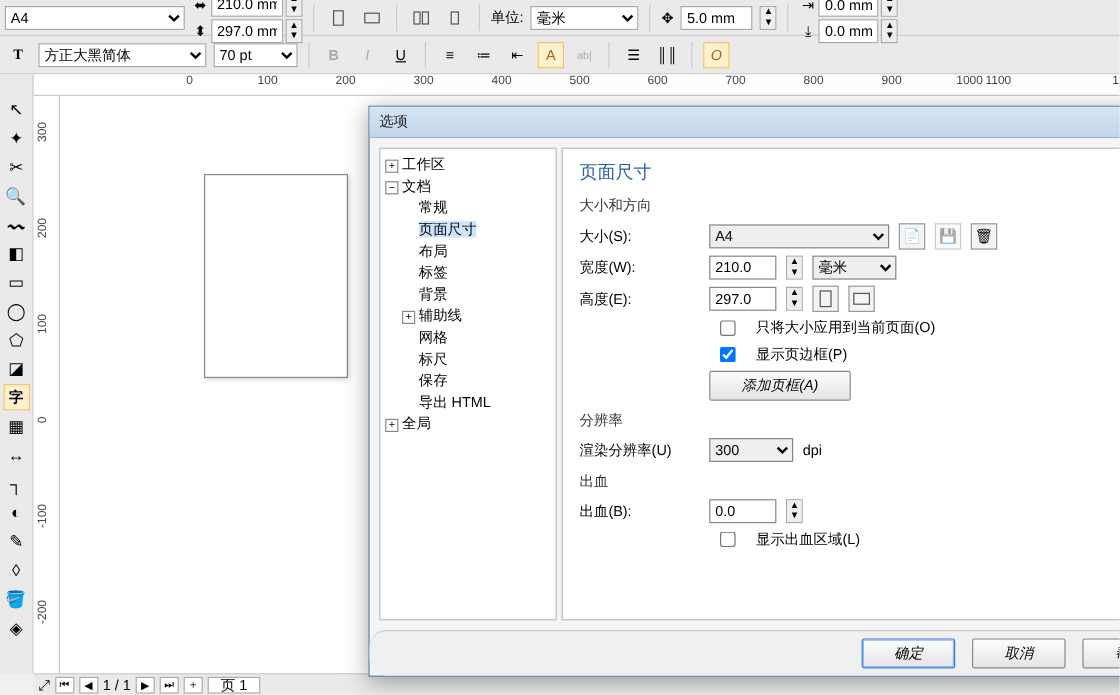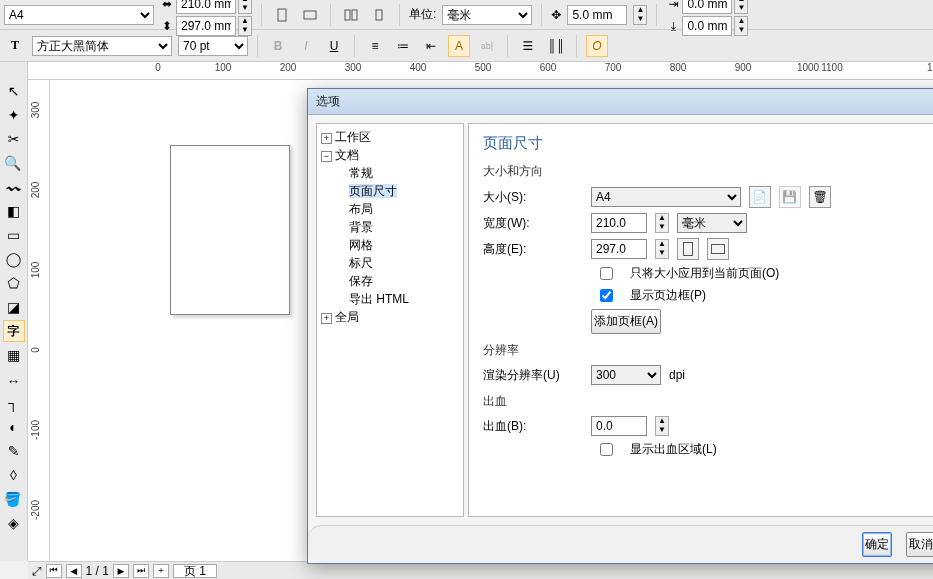--- a/index.html
+++ b/index.html
@@ -64,21 +64,21 @@
 .panel h3 { color: #2b5fa4; font-size: 15px; font-weight: normal; margin-bottom: 10px; }
 .grp-label { color: #333; margin: 8px 0 6px; }
 .frow { display: flex; align-items: center; margin: 5px 0; gap: 8px; }
 .frow .flab { width: 100px; }
 .frow input[type=text] { border: 1px solid #888; padding: 1px 4px; height: 20px; width: 56px; }
 .frow select { border: 1px solid #888; height: 20px; }
 .frow .w-wide { width: 150px; }
 .sq { width: 22px; height: 22px; border: 1px solid #999; background: #f4f4f4; display: inline-flex; align-items: center; justify-content: center; cursor: pointer; }
 .sq.port::before { content: ""; width: 8px; height: 12px; border: 1px solid #555; }
 .sq.land::before { content: ""; width: 12px; height: 8px; border: 1px solid #555; }
-.btn { border: 1px solid #888; background: linear-gradient(#fdfdfd,#e4e4e4); padding: 3px 2px; cursor: pointer; border-radius: 2px; }
+.btn { border: 1px solid #888; background: linear-gradient(#fdfdfd,#e4e4e4); padding: 3px 26px; cursor: pointer; border-radius: 2px; font-style: italic; }
 .btn.primary { border: 1px solid #3c7bd6; box-shadow: 0 0 0 1px #8fb9f0 inset; }
 .dlg-buttons { position: absolute; bottom: 0; left: 0; right: 0; height: 38px; border-top: 1px solid #ccc; display: flex; justify-content: flex-end; align-items: center; gap: 14px; padding: 0 14px; background: #f0f0f0; border-radius: 14px; }
 .chk { display: flex; align-items: center; gap: 17px; }
 input[type=checkbox] { width: 13px; height: 13px; }
 
 svg.ico { width: 16px; height: 16px; }
 </style>
 </head>
 <body>
 
@@ -250,21 +250,23 @@
   </div>
   <div class="dlg-body">
     <div class="tree">
       <ul>
         <li><span class="exp">+</span><span class="lbl">工作区</span></li>
         <li><span class="exp">−</span><span class="lbl">文档</span>
           <ul>
             <li><span class="noexp"></span><span class="lbl">常规</span></li>
             <li class="sel"><span class="noexp"></span><span class="lbl">页面尺寸</span></li>
             <li><span class="noexp"></span><span class="lbl">布局</span></li>
+            <li><span class="noexp"></span><span class="lbl">标签</span></li>
             <li><span class="noexp"></span><span class="lbl">背景</span></li>
+            <li><span class="exp">+</span><span class="lbl">辅助线</span></li>
             <li><span class="noexp"></span><span class="lbl">网格</span></li>
             <li><span class="noexp"></span><span class="lbl">标尺</span></li>
             <li><span class="noexp"></span><span class="lbl">保存</span></li>
             <li><span class="noexp"></span><span class="lbl">导出 HTML</span></li>
           </ul>
         </li>
         <li><span class="exp">+</span><span class="lbl">全局</span></li>
       </ul>
     </div>
 

